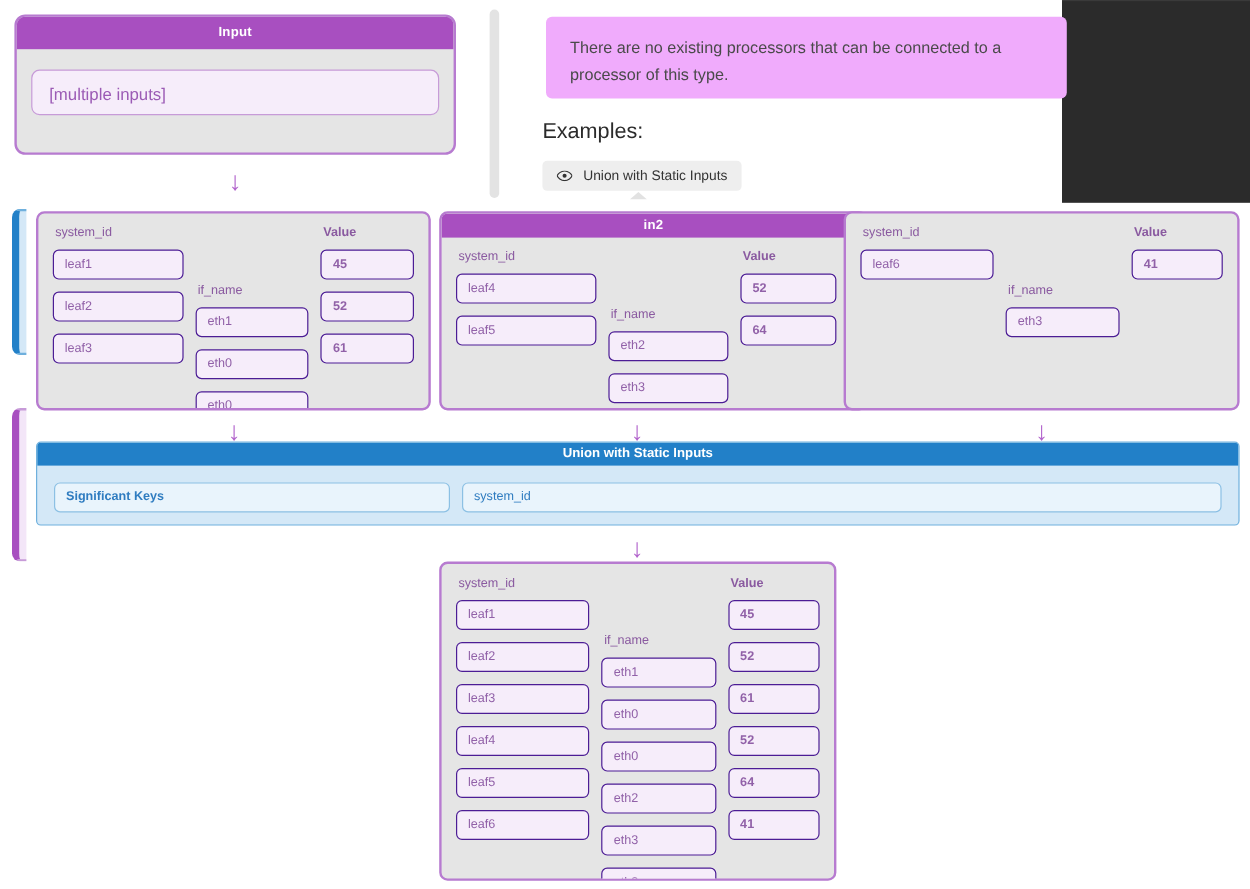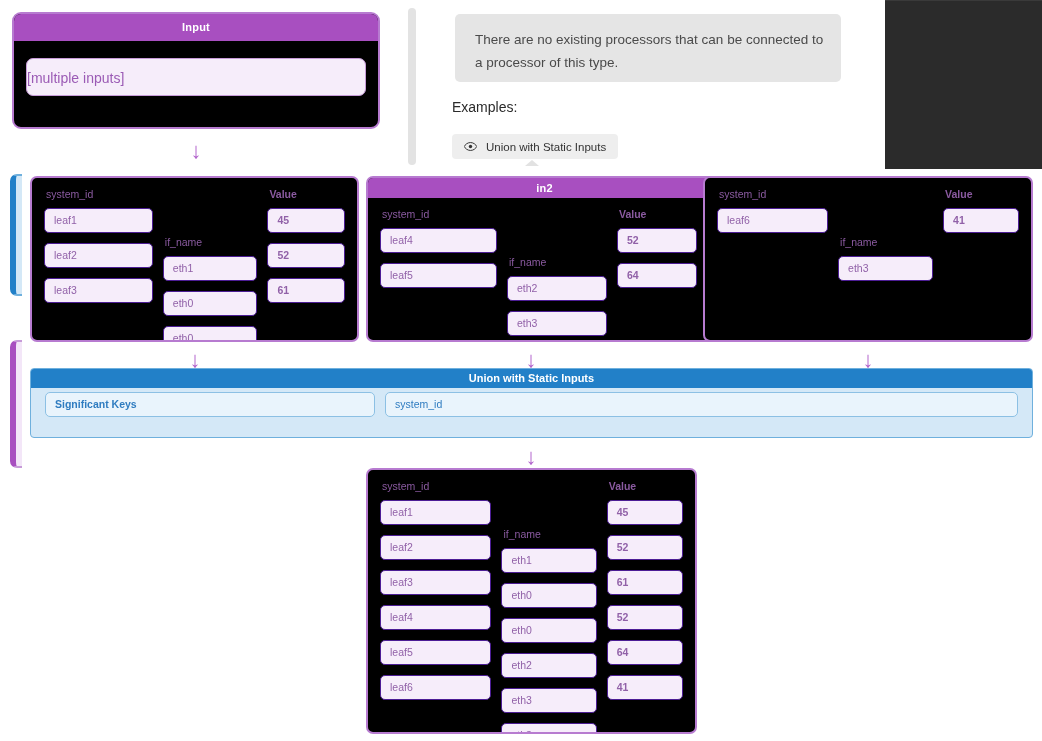--- a/index.html
+++ b/index.html
@@ -15,21 +15,21 @@
     overflow: hidden;
     background: #ffffff;
   }
 
   
   .node {
     position: absolute;
     box-sizing: border-box;
     border: 2px solid #b77bd0;
     border-radius: 7px;
-    background: #000000;
+    background: #e5e5e5;
     overflow: hidden;
   }
   .node-header {
     height: 20px;
     line-height: 20px;
     background: #a84fc0;
     color: #ffffff;
     font-size: 11px;
     font-weight: bold;
     text-align: center;
@@ -51,20 +51,21 @@
   .input-field {
     margin: 17px 12px 0 12px;
     height: 38px;
     line-height: 38px;
     box-sizing: border-box;
     border: 1px solid #c79bd8;
     border-radius: 7px;
     background: #f6edfa;
     color: #9b5bb5;
     font-size: 14px;
+    padding-left: 14px;
   }
 
   
   .tbl-node .cols {
     display: flex;
     gap: 10px;
   }
   .col { display: flex; flex-direction: column; }
   .col-head {
     font-size: 10.5px;
@@ -120,21 +121,21 @@
     line-height: 19px;
     background: #2280c8;
     color: #ffffff;
     font-size: 11px;
     font-weight: bold;
     text-align: center;
   }
   .proc-body {
     display: flex;
     gap: 10px;
-    padding: 4px 14px 0 14px;
+    padding: 14px 14px 0 14px;
   }
   .proc-field {
     box-sizing: border-box;
     height: 25px;
     line-height: 23px;
     border: 1px solid #8cc0e4;
     border-radius: 5px;
     background: #e9f4fc;
     color: #2f7cc0;
     font-size: 10.5px;
@@ -156,35 +157,35 @@
     line-height: 30px;
     text-align: center;
     user-select: none;
   }
 
   
   .alert-box {
     position: absolute;
     left: 455px;
     top: 14px;
-    width: 386px;
+    width: 434px;
     height: 68px;
     box-sizing: border-box;
-    background: #e5e5e5;
+    background: #f0abfc;
     border-radius: 5px;
     color: #4a4a4a;
     font-size: 13.5px;
     line-height: 23px;
     padding: 14px 8px 0 20px;
   }
   .examples-label {
     position: absolute;
     left: 452px;
     top: 99px;
-    font-size: 14px;
+    font-size: 18px;
     color: #2b2b2b;
     font-weight: normal;
   }
   .example-btn {
     position: absolute;
     left: 452px;
     top: 134px;
     height: 25px;
     box-sizing: border-box;
     background: #eeeeee;

